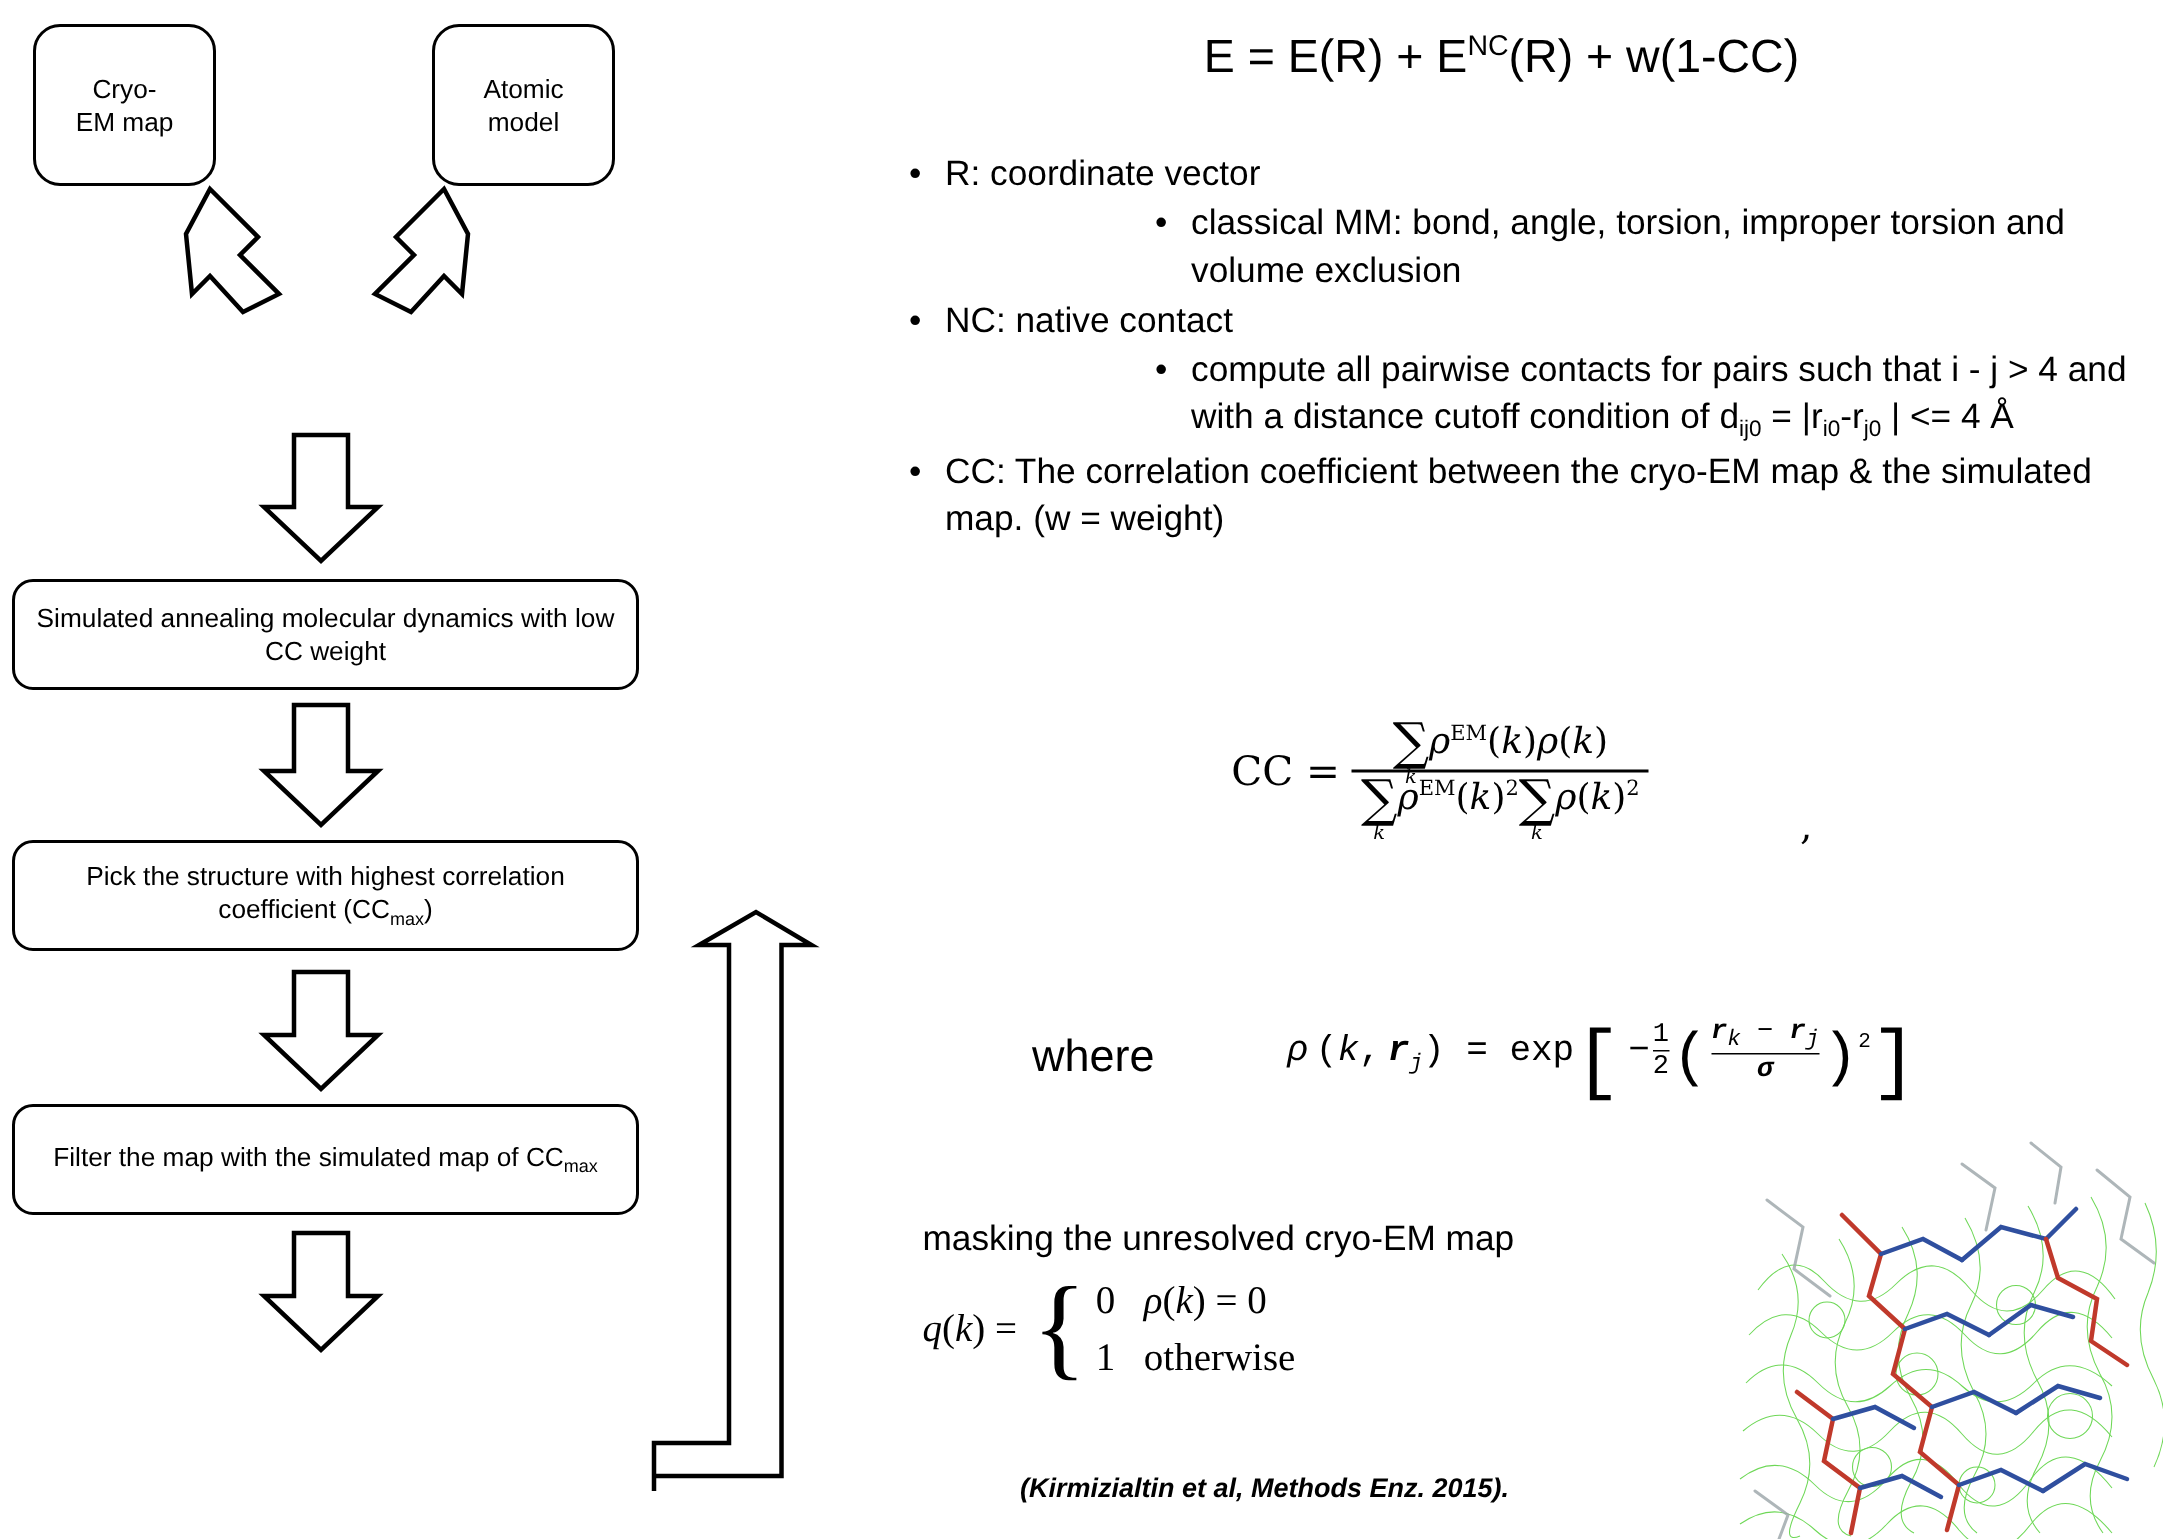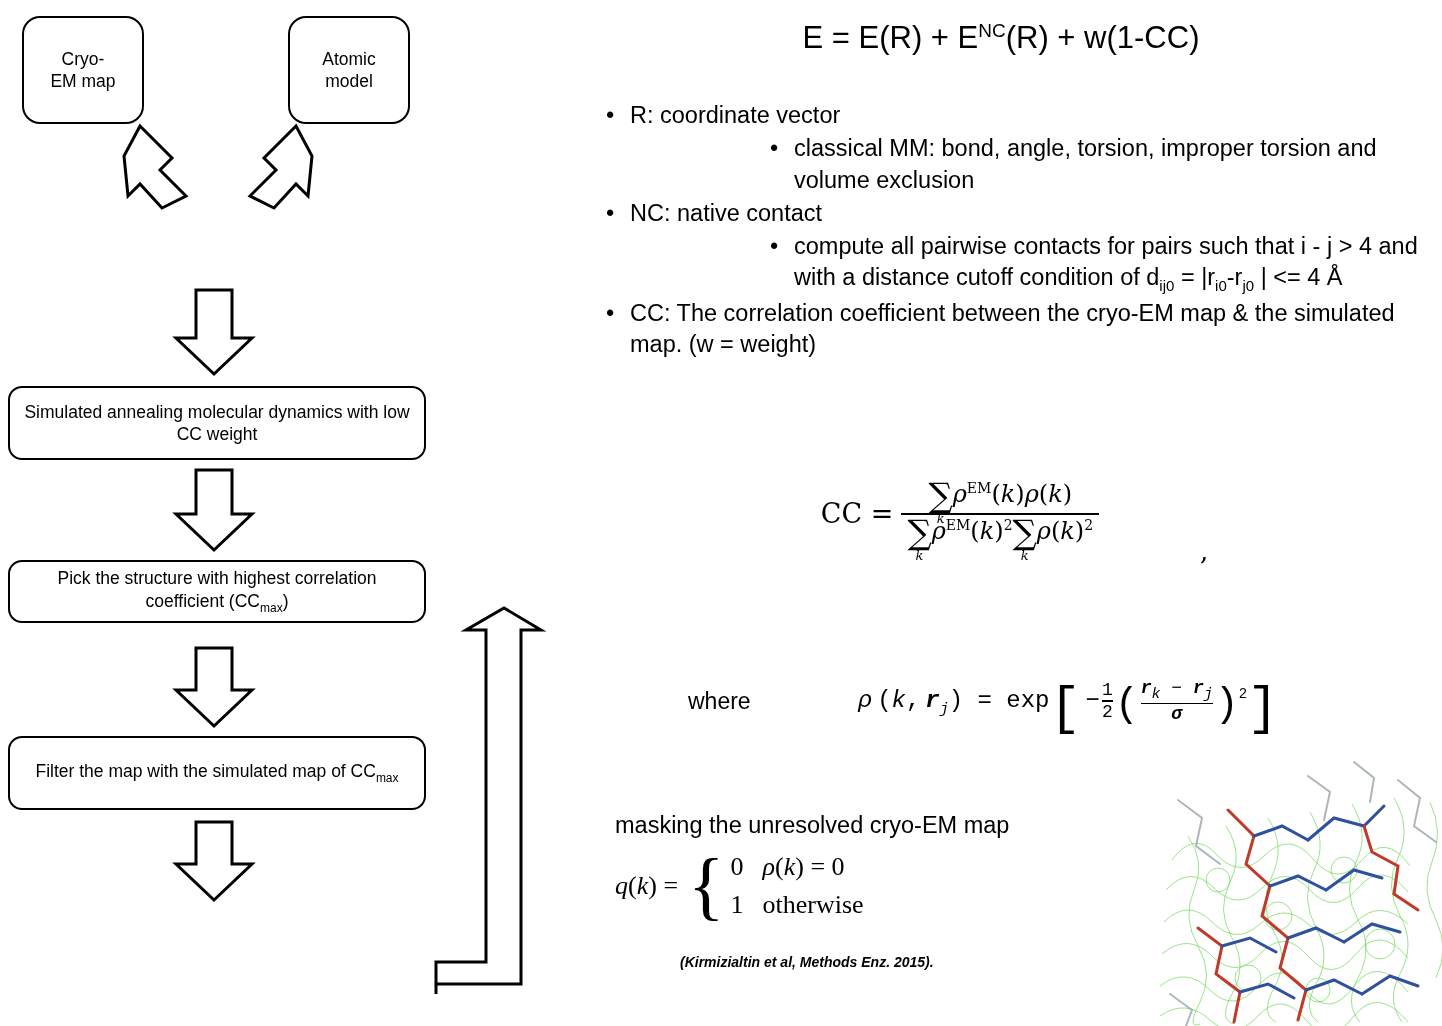--- a/index.html
+++ b/index.html
@@ -37,21 +37,21 @@
     line-height: 1.28;
     padding: 4px 10px;
   }
   .rounded-sm { border-radius: 14px; }
   .rounded-lg { border-radius: 18px; }
 
   .node-cryo   { left: 22px;  top: 8px;   width: 122px; height: 108px; }
   .node-atomic { left: 288px; top: 8px;   width: 122px; height: 108px; }
   .node-rigid  { left: 8px;   top: 202px; width: 418px; height: 66px; }
   .node-sa1    { left: 8px;   top: 378px; width: 418px; height: 74px; }
-  .node-pick   { left: 8px;   top: 552px; width: 418px; height: 63px; }
+  .node-pick   { left: 8px;   top: 552px; width: 418px; height: 74px; }
   .node-filter { left: 8px;   top: 728px; width: 418px; height: 74px; }
   .node-sa2    { left: 8px;   top: 904px; width: 418px; height: 102px; }
 
   .sub { font-size: 12px; vertical-align: sub; }
 
   
   #right {
     position: absolute;
     left: 560px;
     top: 0;
@@ -154,21 +154,21 @@
     position: absolute;
     left: 560px;
     top: 58px;
     font-size: 26px;
   }
 
   #where-row {
     position: absolute;
     left: 128px;
     top: 688px;
-    font-size: 23px;
+    font-size: 30px;
   }
   #rho-formula {
     position: absolute;
     left: 250px;
     top: 678px;
     font-family: Liberation Mono, monospace;
     font-size: 24px;
     white-space: nowrap;
     margin-left: 48px;
   }
@@ -209,22 +209,22 @@
     font-size: 76px;
     line-height: 0.8;
     margin: 0 6px 0 10px;
   }
   .cases .case-row { white-space: nowrap; line-height: 1.45; }
   .cases .case-val { display: inline-block; width: 32px; }
 
   #citation {
     position: absolute;
     left: 120px;
-    top: 954px;
-    font-size: 14px;
+    top: 982px;
+    font-size: 18px;
     font-style: italic;
     font-weight: bold;
   }
 
   
   #mol-image {
     position: absolute;
     left: 598px;
     top: 740px;
     width: 284px;

